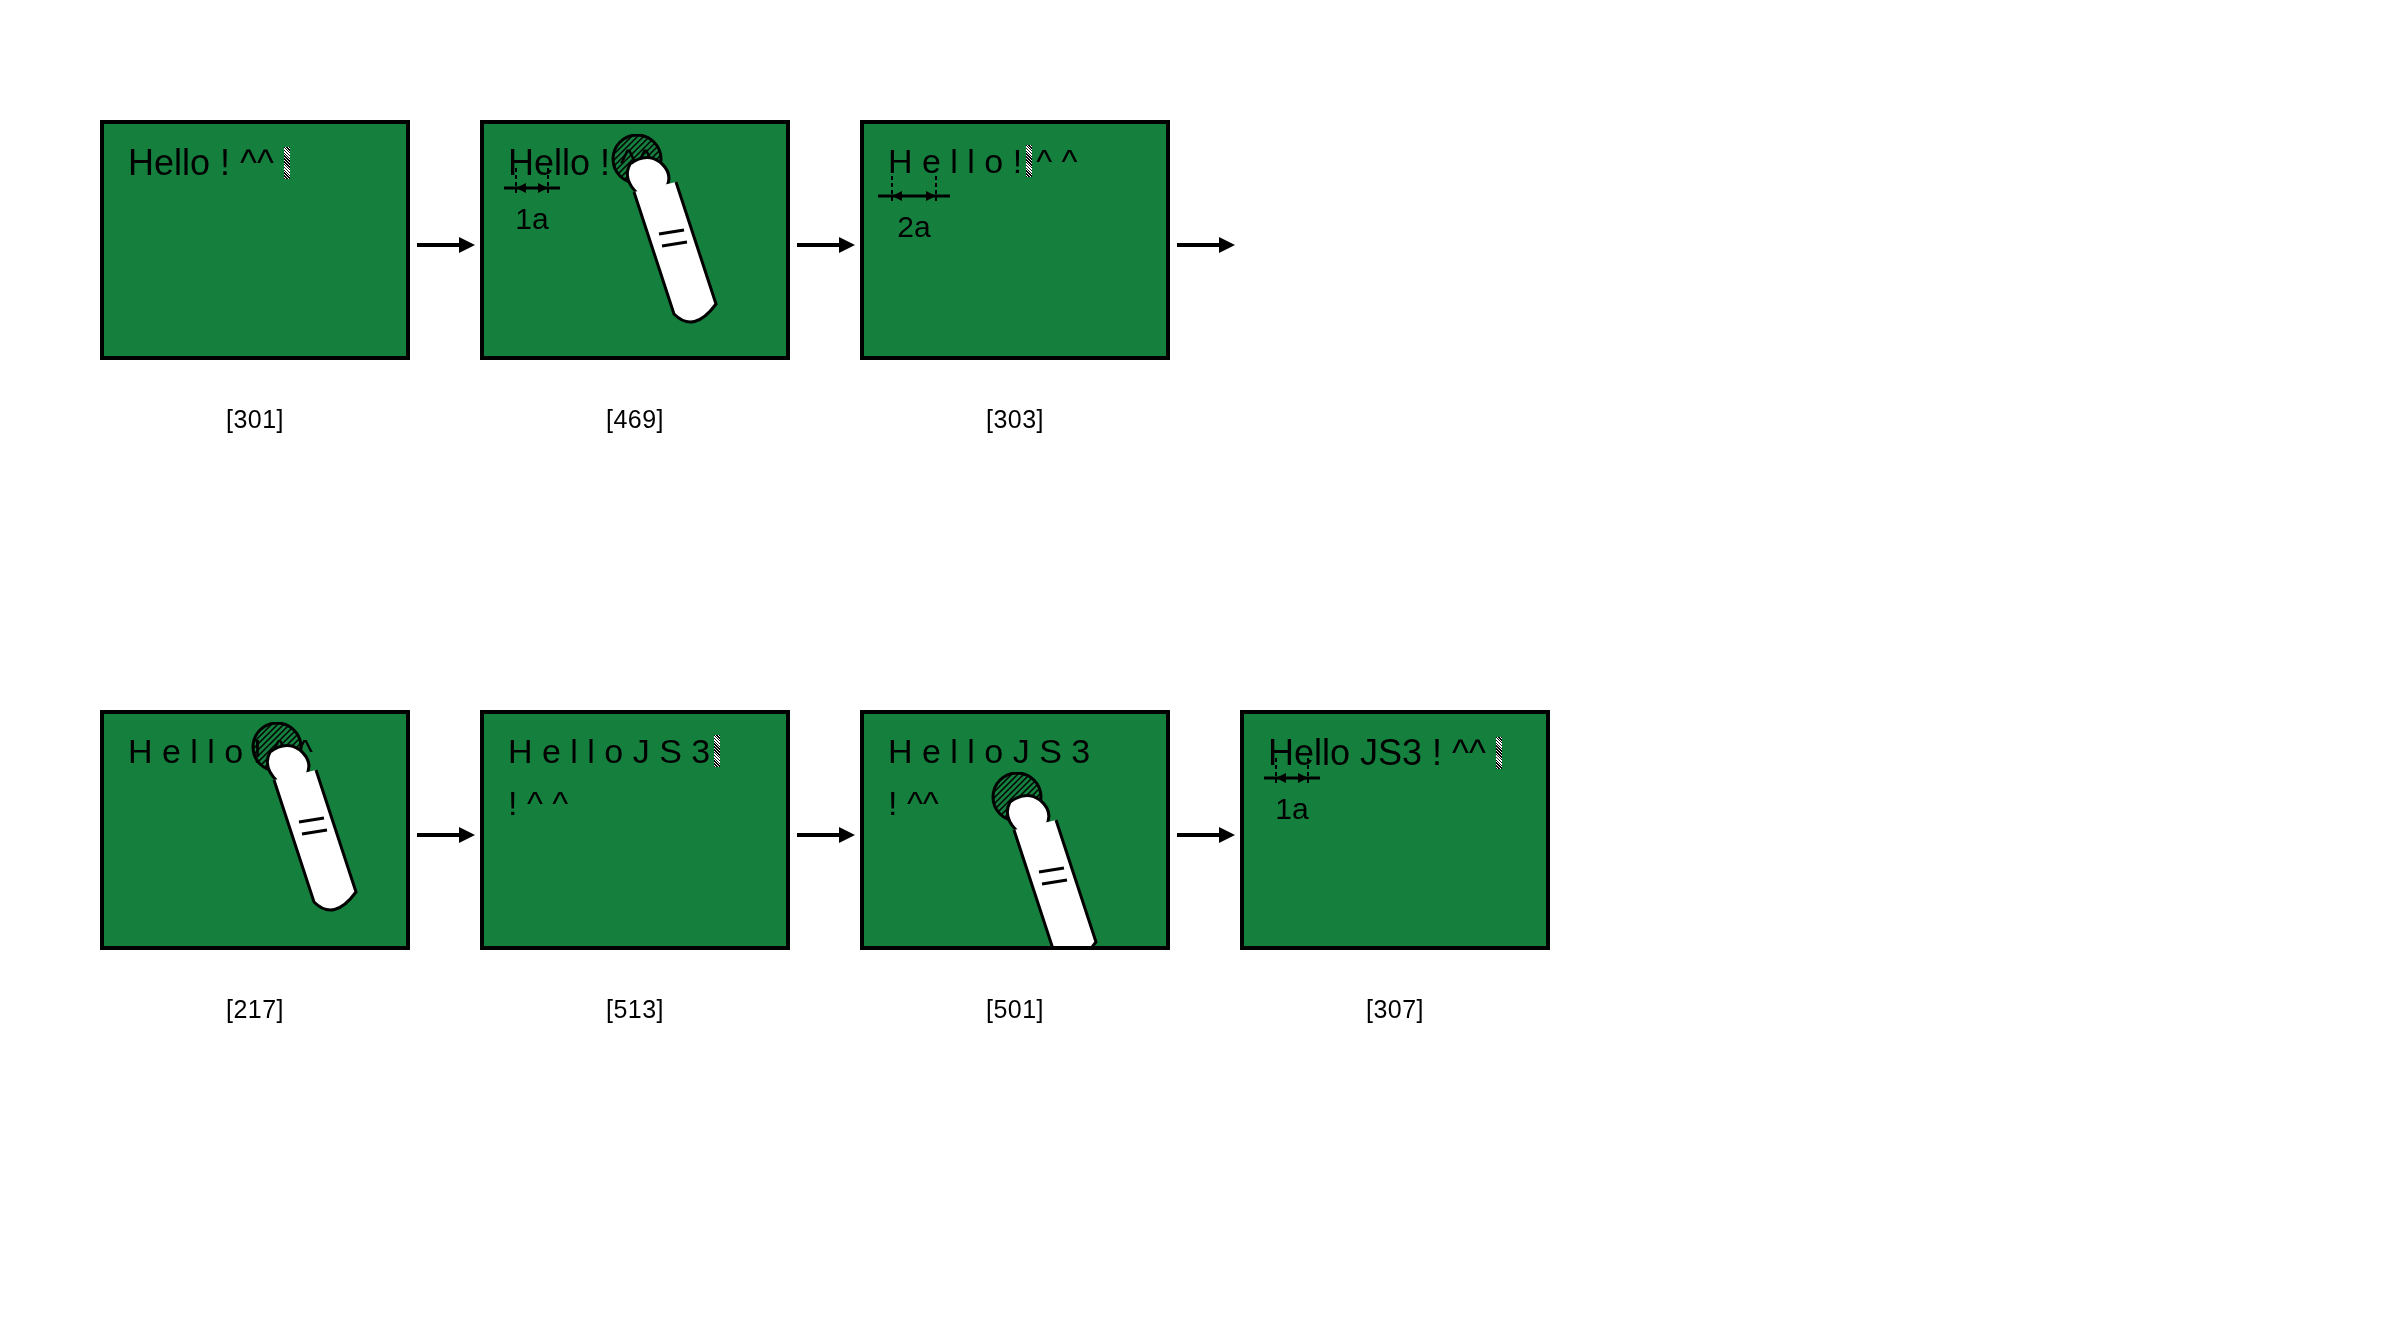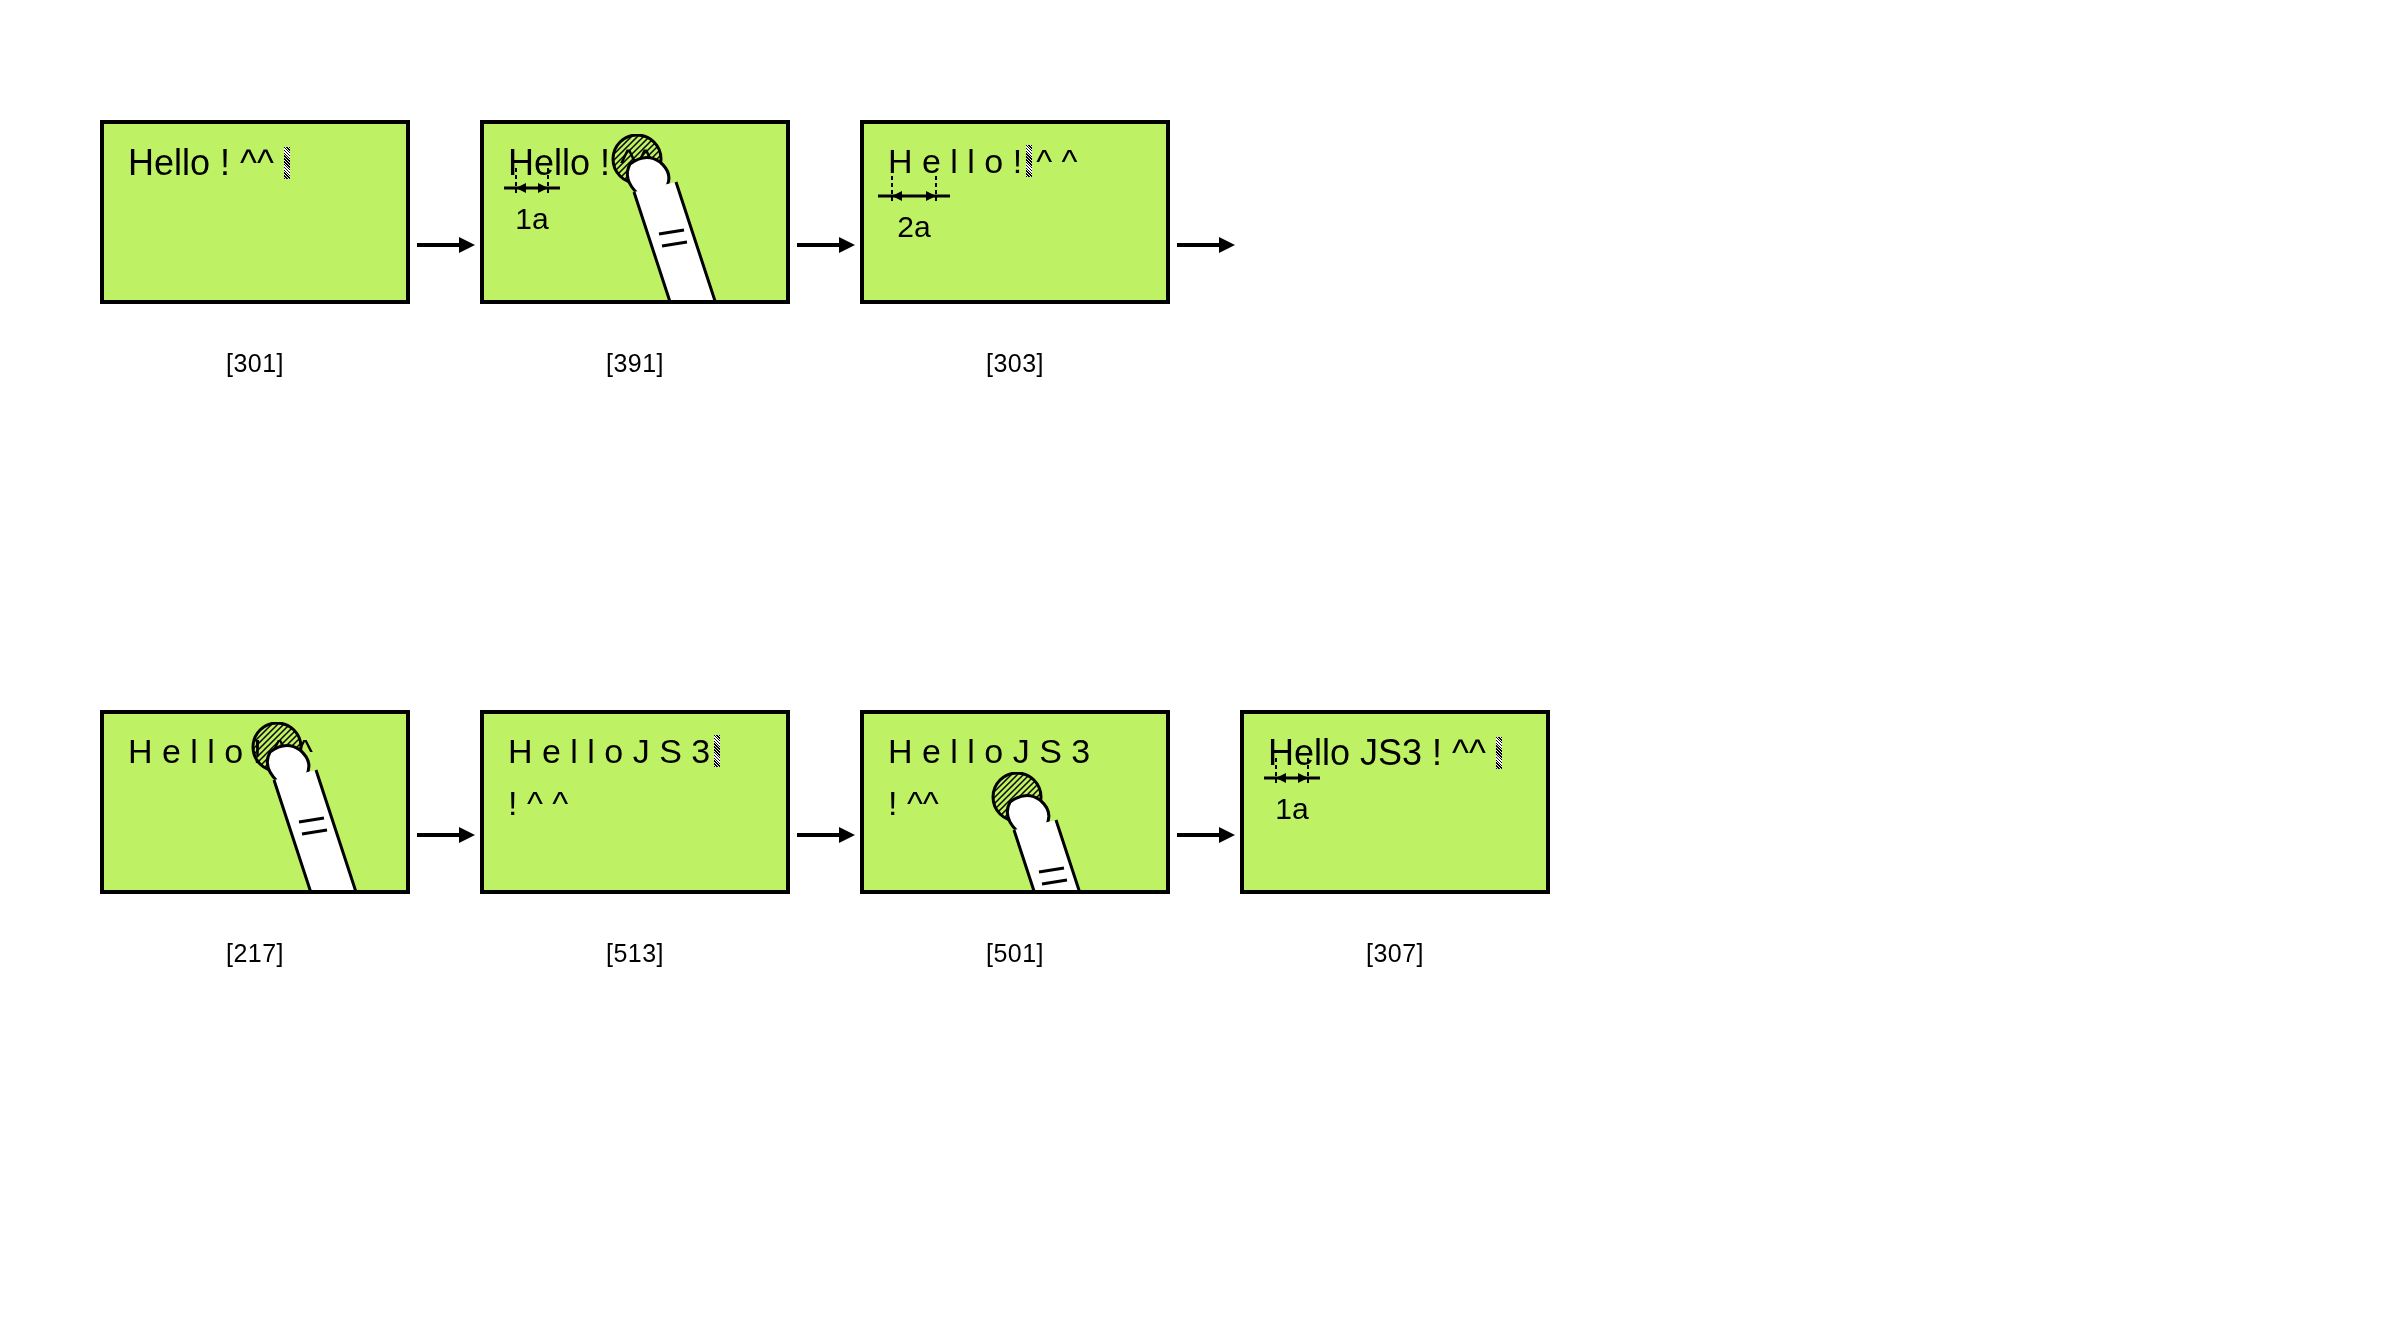--- a/index.html
+++ b/index.html
@@ -25,23 +25,23 @@
 
   .cell {
     display: flex;
     flex-direction: column;
     align-items: center;
   }
 
   .panel {
     border: 4px solid #000;
     width: 310px;
-    height: 184px;
+    height: 240px;
     position: relative;
-    background: #bef264;
+    background: #15803d;
     overflow: hidden;
   }
 
   .caption {
     margin-top: 45px;
     font-size: 25px;
     letter-spacing: 0.5px;
   }
 
   .arrow-slot {
@@ -139,21 +139,21 @@
                 </pattern>
               </defs>
             <circle cx="33" cy="25" r="24" fill="url(#hatch1)" stroke="#000" stroke-width="3"></circle>
             <path d="M26 30 Q18 45 34 60 Q50 70 62 54 Q70 40 56 28 Q42 18 26 30 Z" fill="#fff" stroke="#000" stroke-width="3"></path>
             <path d="M30 58 L70 180 Q90 200 112 170 L72 48" fill="#fff" stroke="#000" stroke-width="3"></path>
             <line x1="55" y1="100" x2="80" y2="96" stroke="#000" stroke-width="3"></line>
             <line x1="58" y1="112" x2="83" y2="108" stroke="#000" stroke-width="3"></line>
           </svg>
         </div>
       </div>
-      <div class="caption">[391]</div>
+      <div class="caption">[469]</div>
     </div>
 
     <div class="arrow-slot">
       <svg width="60" height="24" viewBox="0 0 60 24">
           <line x1="2" y1="12" x2="46" y2="12" stroke="#000" stroke-width="4"></line>
           <polygon points="44,4 60,12 44,20" fill="#000"></polygon>
         </svg>
     </div>
 
     <div class="cell">

